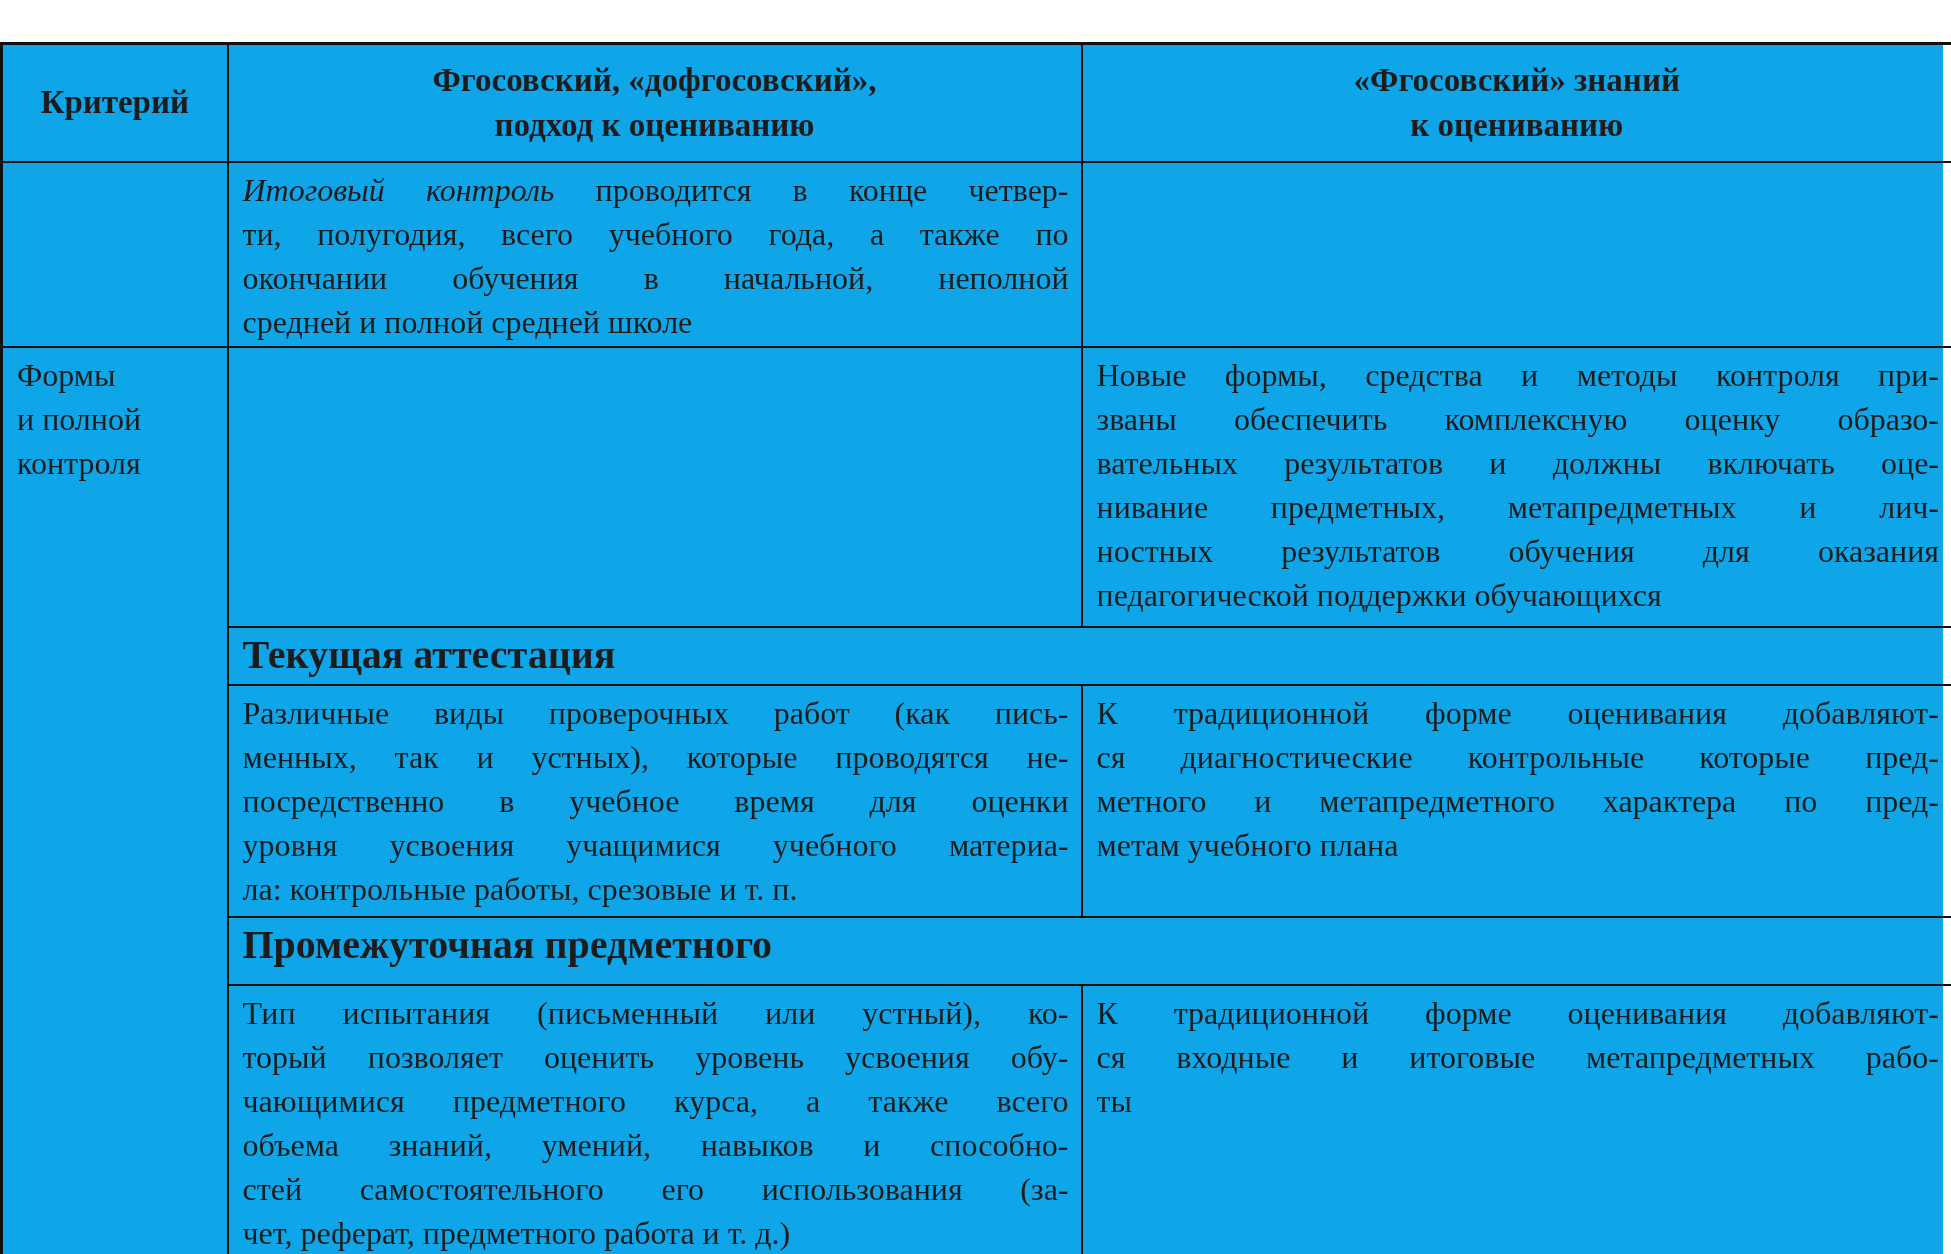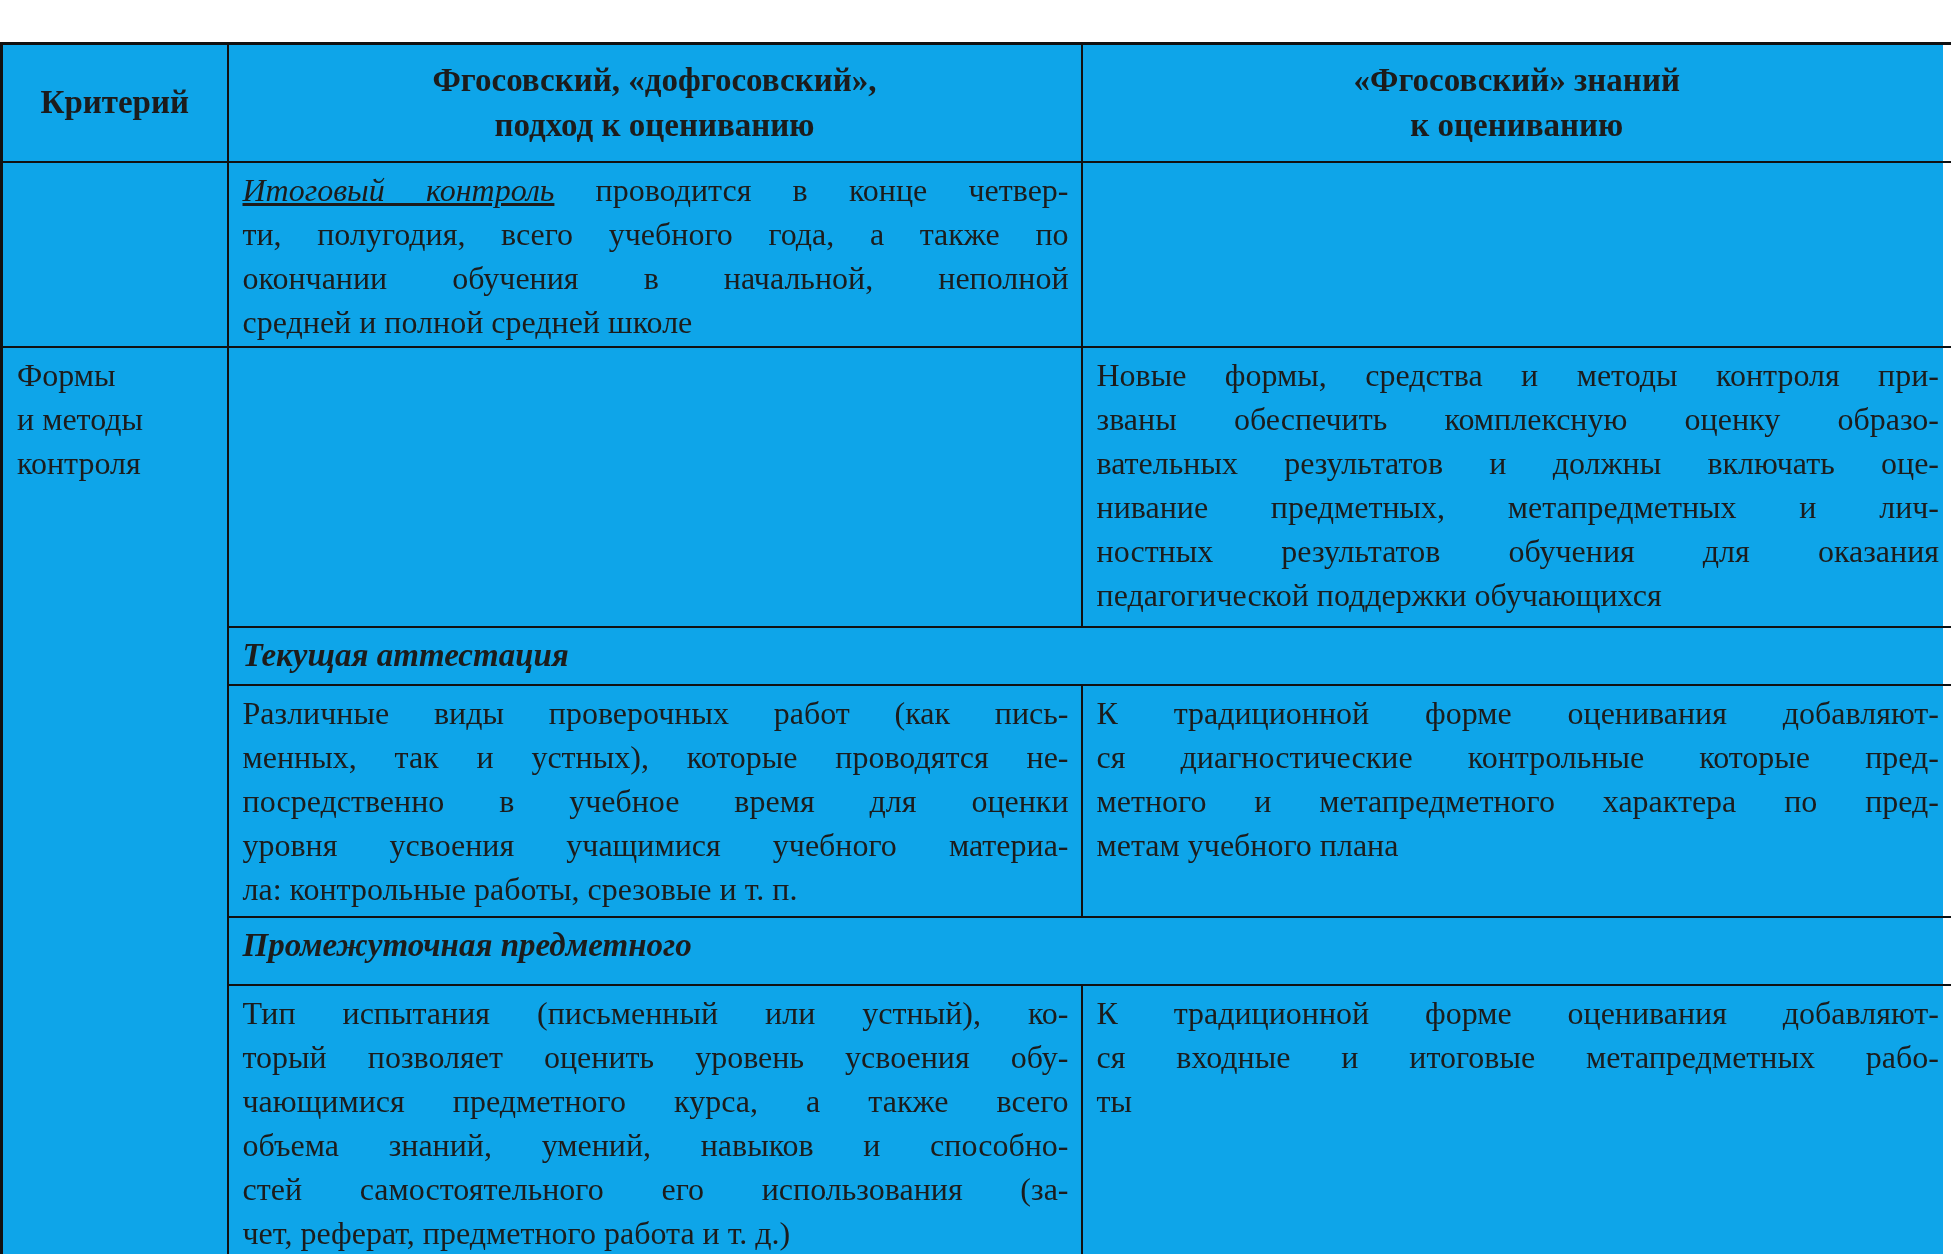--- a/index.html
+++ b/index.html
@@ -47,25 +47,24 @@
     text-align: justify;
     text-align-last: justify;
   }
   .center-lines > div {
     text-align: center;
   }
   .line-just {
     text-align: justify;
     text-align-last: justify;
   }
-  .ital { font-style: italic; text-decoration: underline; }
+  .ital { font-style: italic; }
   .attestation-label {
-    font-style: italic;
     font-weight: bold;
-    font-size: 33px;
+    font-size: 40px;
   }
   td.attestation-cell { padding-top: 4px; }
 </style>
 </head>
 <body>
 
 <div class="page">
   <table class="cmp">
     <colgroup>
       <col style="width:226px">
@@ -102,21 +101,21 @@
               <div>средней и полной средней школе</div>
             </div>
       </td>
       <td></td>
     </tr>
 
     <tr style="height:280px">
       <td rowspan="5">
         <div>
               <div>Формы</div>
-              <div>и методы</div>
+              <div>и полной</div>
               <div>контроля</div>
             </div>
       </td>
       <td></td>
       <td>
         <div class="just-lines">
               <div>Новые формы, средства и методы контроля при-</div>
               <div>званы обеспечить комплексную оценку образо-</div>
               <div>вательных результатов и должны включать оце-</div>
               <div>нивание предметных, метапредметных и лич-</div>

